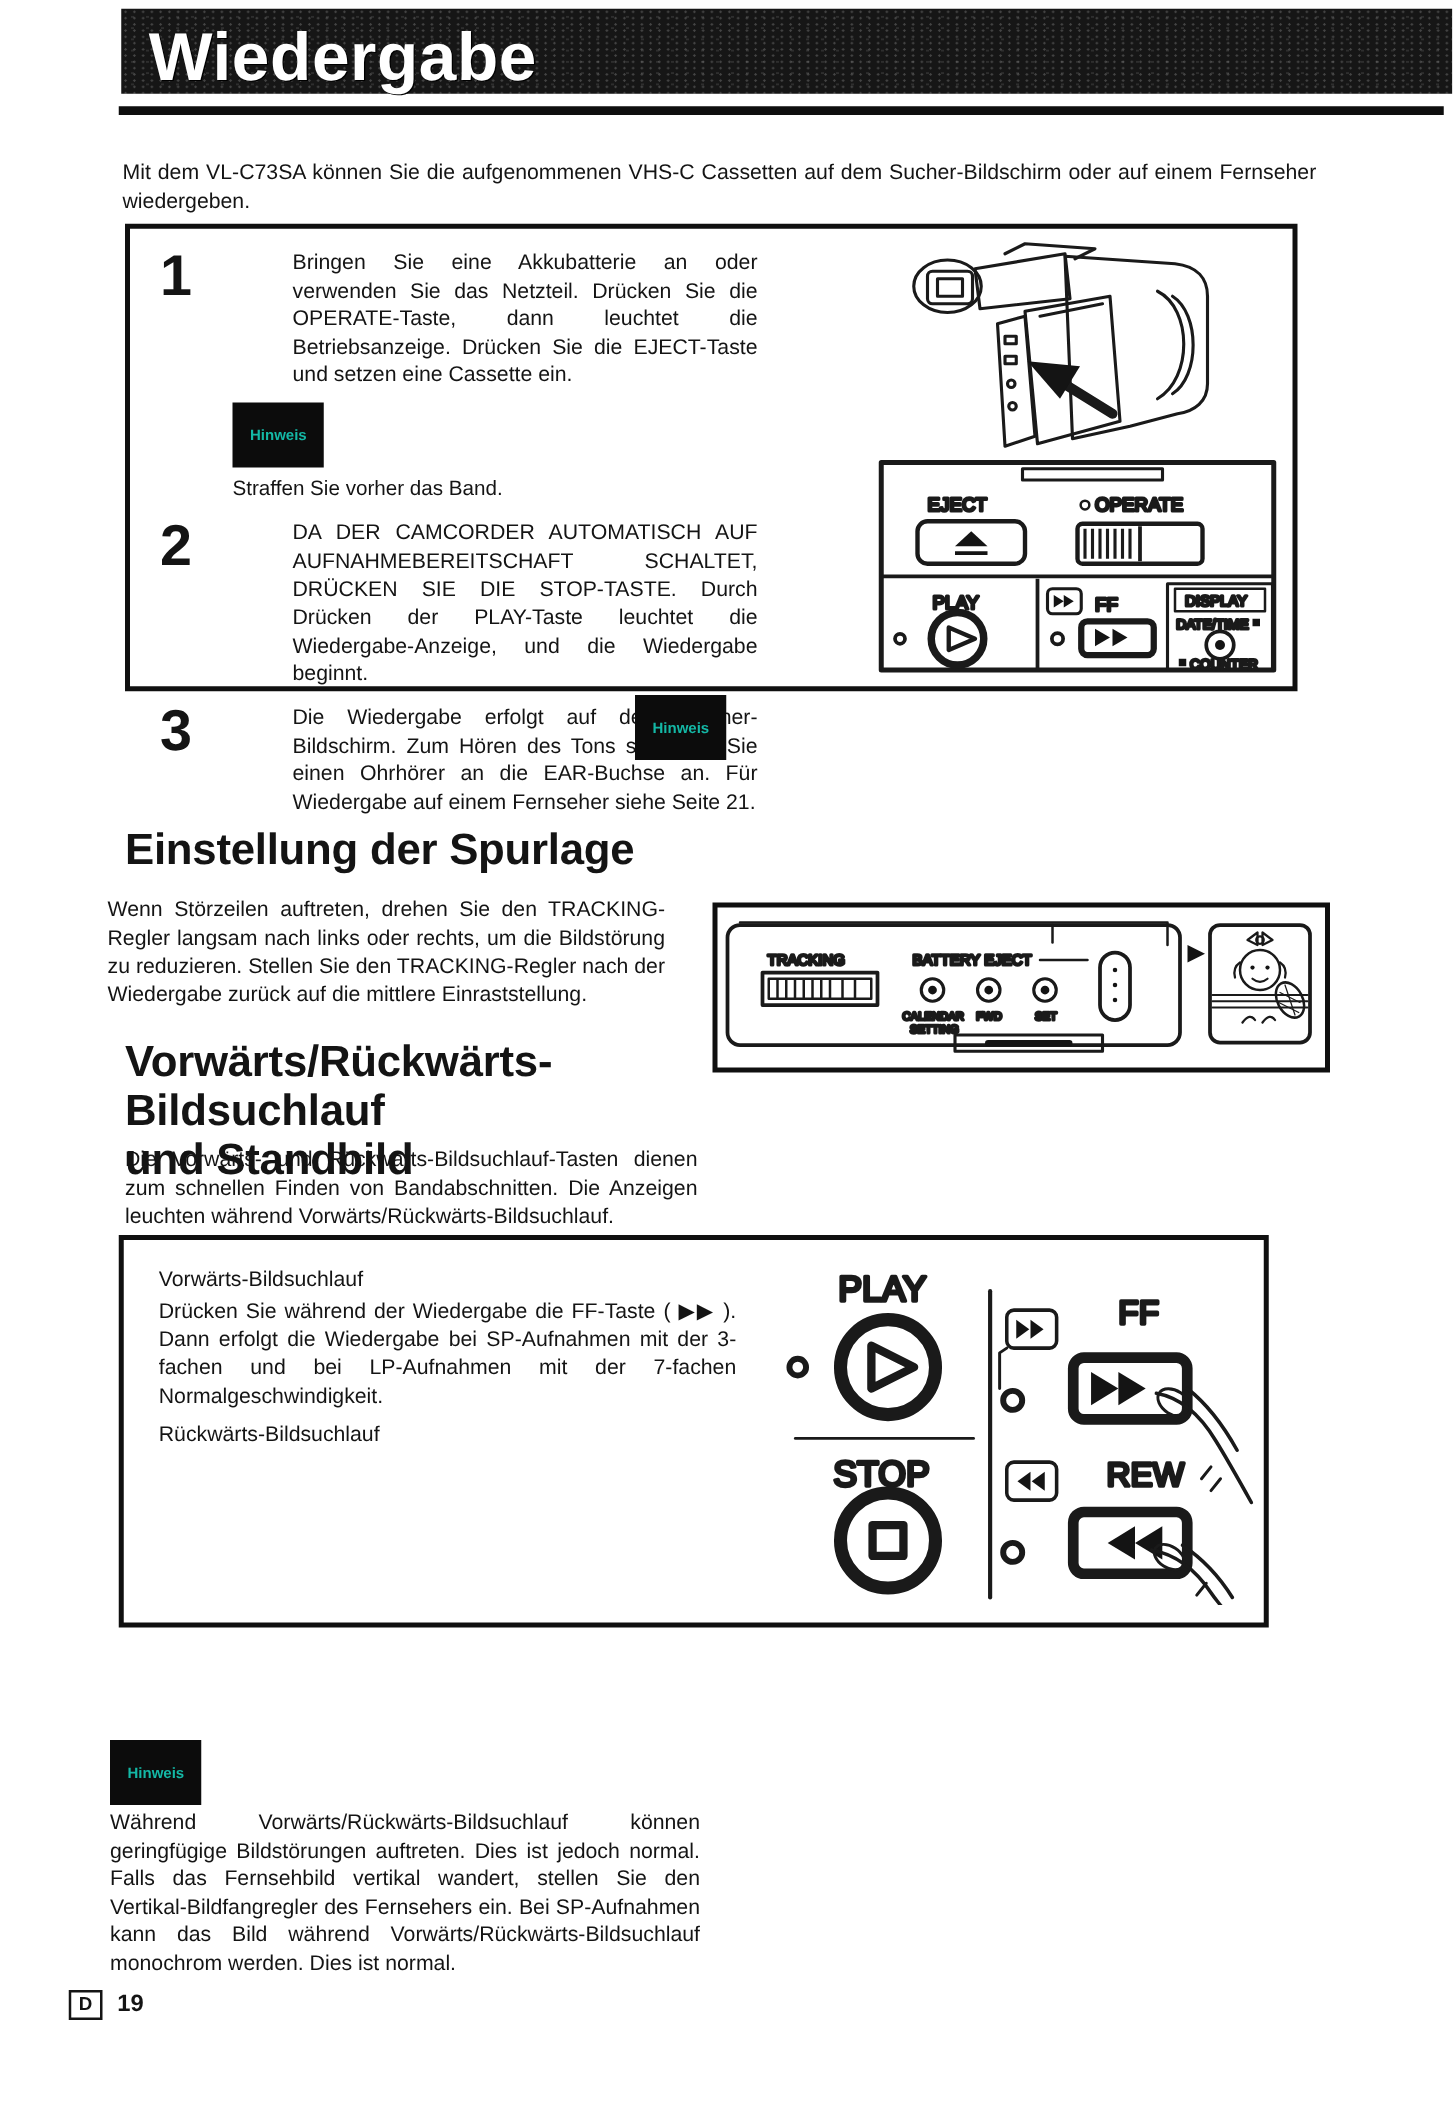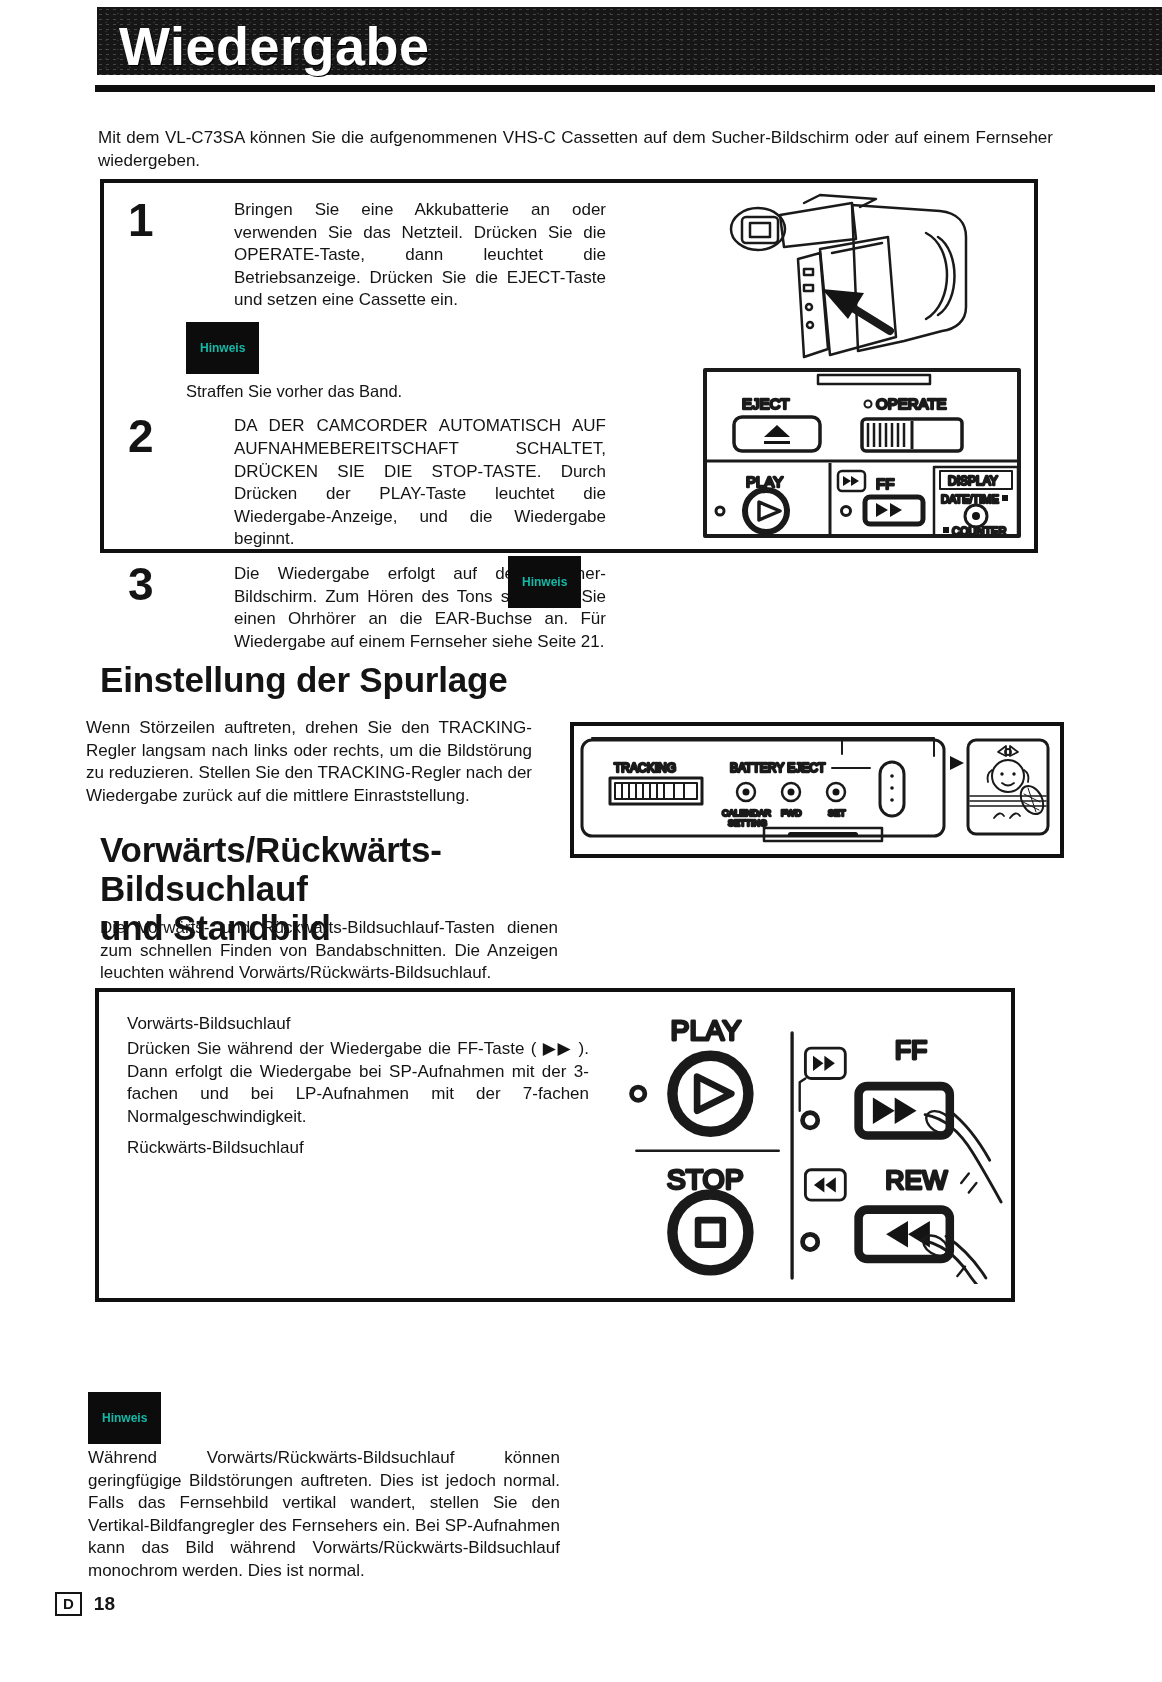--- a/index.html
+++ b/index.html
@@ -273,16 +273,16 @@
         <line x1="352" y1="284" x2="360" y2="274" stroke-width="2.5"></line>
       </g>
     </svg>
   </div>
 
   <span class="abs badge note3-badge">Hinweis</span>
   <p class="abs para note3-text">Während Vorwärts/Rückwärts-Bildsuchlauf können geringfügige Bildstörungen auftreten. Dies ist jedoch normal. Falls das Fernsehbild vertikal wandert, stellen Sie den Vertikal-Bildfangregler des Fernsehers ein. Bei SP-Aufnahmen kann das Bild während Vorwärts/Rückwärts-Bildsuchlauf monochrom werden. Dies ist normal.</p>
 
   <div class="abs footer">
     <span class="region-box">D</span>
-    <span class="page-num">18</span>
+    <span class="page-num">19</span>
   </div>
 
 </div>
 
 </body></html>

